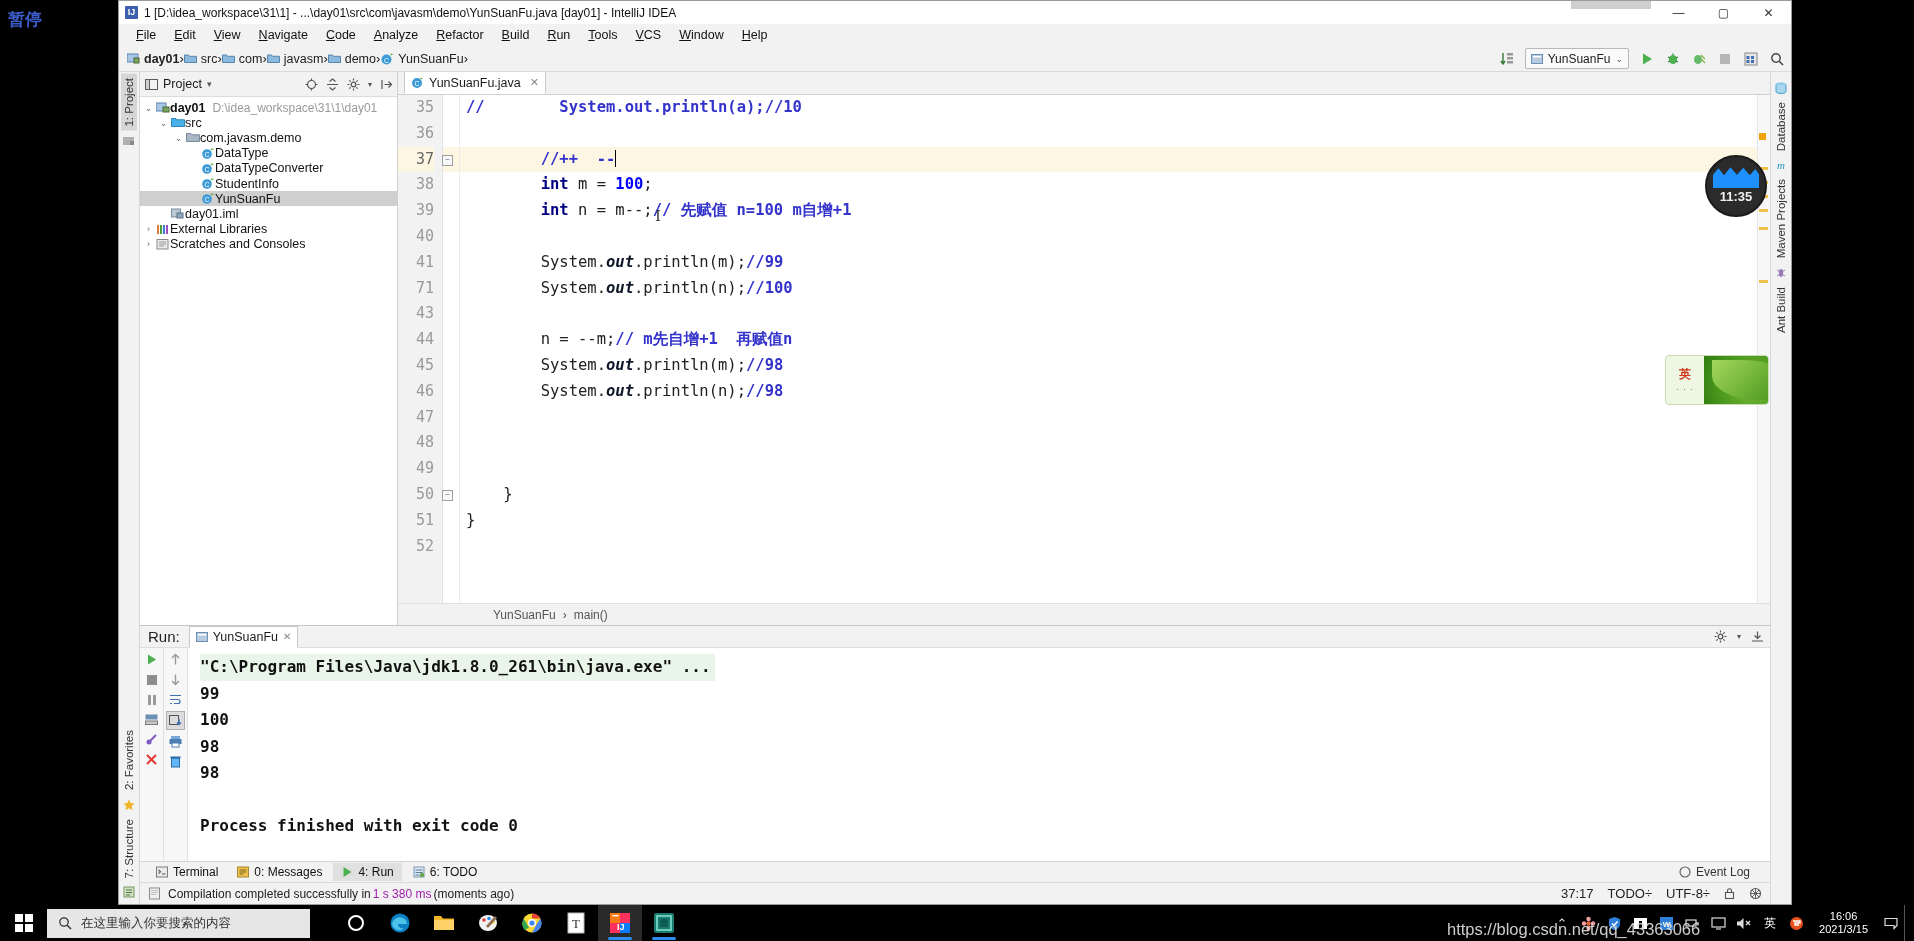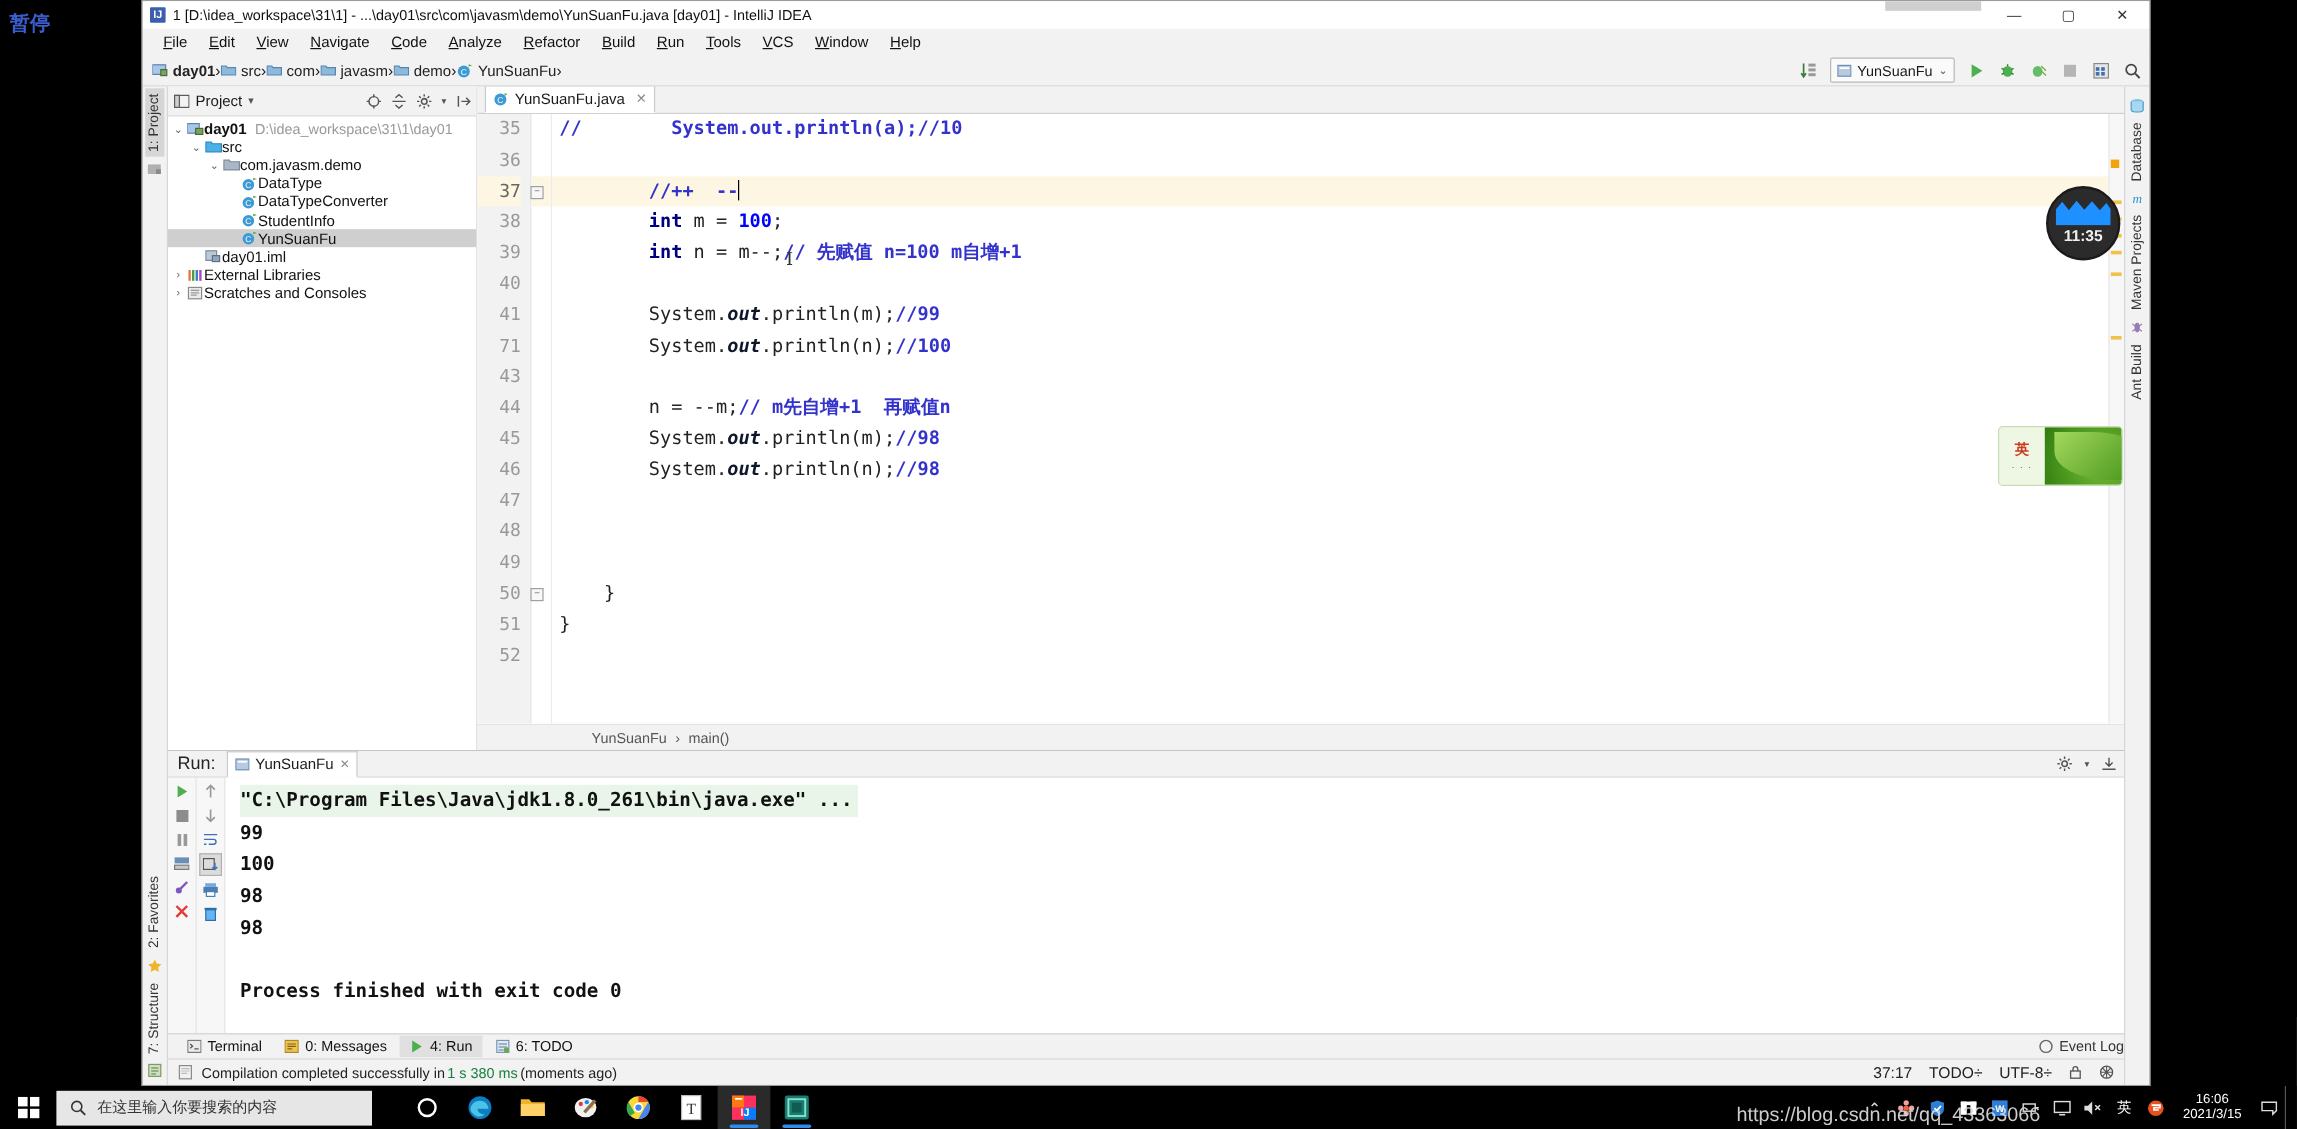--- a/index.html
+++ b/index.html
@@ -125,27 +125,27 @@
   .console{flex:1 1 auto;padding:6px 0 0 12px;overflow:hidden;background:#fff;}
   .col{font-family:"DejaVu Sans Mono",monospace;font-size:16px;font-weight:bold;color:#111;
        line-height:26.5px;white-space:pre;}
   .col.cmdline{background:#e9f5e9;display:inline-block;padding-right:4px;}
 
   
   .toolstrip{height:20px;background:#f2f2f2;border-top:1px solid #d3d3d3;display:flex;align-items:center;
              padding-left:8px;gap:3px;position:relative;flex:0 0 auto;}
   .tsbtn{display:flex;align-items:center;gap:5px;font-size:12px;padding:2px 8px;color:#111;}
   .tsbtn.active{background:#e0e0e0;}
-  .tsright{position:absolute;right:0;display:flex;align-items:center;gap:5px;font-size:12px;color:#333;}
+  .tsright{position:absolute;right:20px;display:flex;align-items:center;gap:5px;font-size:12px;color:#333;}
 
   
   .statusbar{height:21px;background:#f2f2f2;border-top:1px solid #dadada;display:flex;align-items:center;
              padding-left:8px;gap:7px;position:relative;flex:0 0 auto;}
   .status-text{font-size:12px;color:#222;}
-  .status-hl{color:#15803d;}
+  .status-hl{color:#a21caf;}
   .statusright{position:absolute;right:8px;display:flex;align-items:center;gap:14px;font-size:13px;color:#222;}
 
   
   .clockw{position:absolute;left:1705px;top:155px;width:58px;height:58px;border-radius:50%;
           background:#2b2b2b;border:2px solid #1b1b1b;overflow:hidden;
           display:flex;align-items:flex-end;justify-content:center;}
   .clockw .sky{position:absolute;left:6px;top:9px;width:46px;height:22px;background:#1e90ff;
                border-radius:3px 3px 0 0;
                clip-path:polygon(0% 40%,12% 10%,24% 42%,38% 6%,52% 40%,66% 8%,80% 42%,92% 14%,100% 38%,100% 100%,0% 100%);}
   .clockw .t{position:relative;color:#f0f0f0;font-size:13px;font-weight:bold;padding-bottom:11px;}

